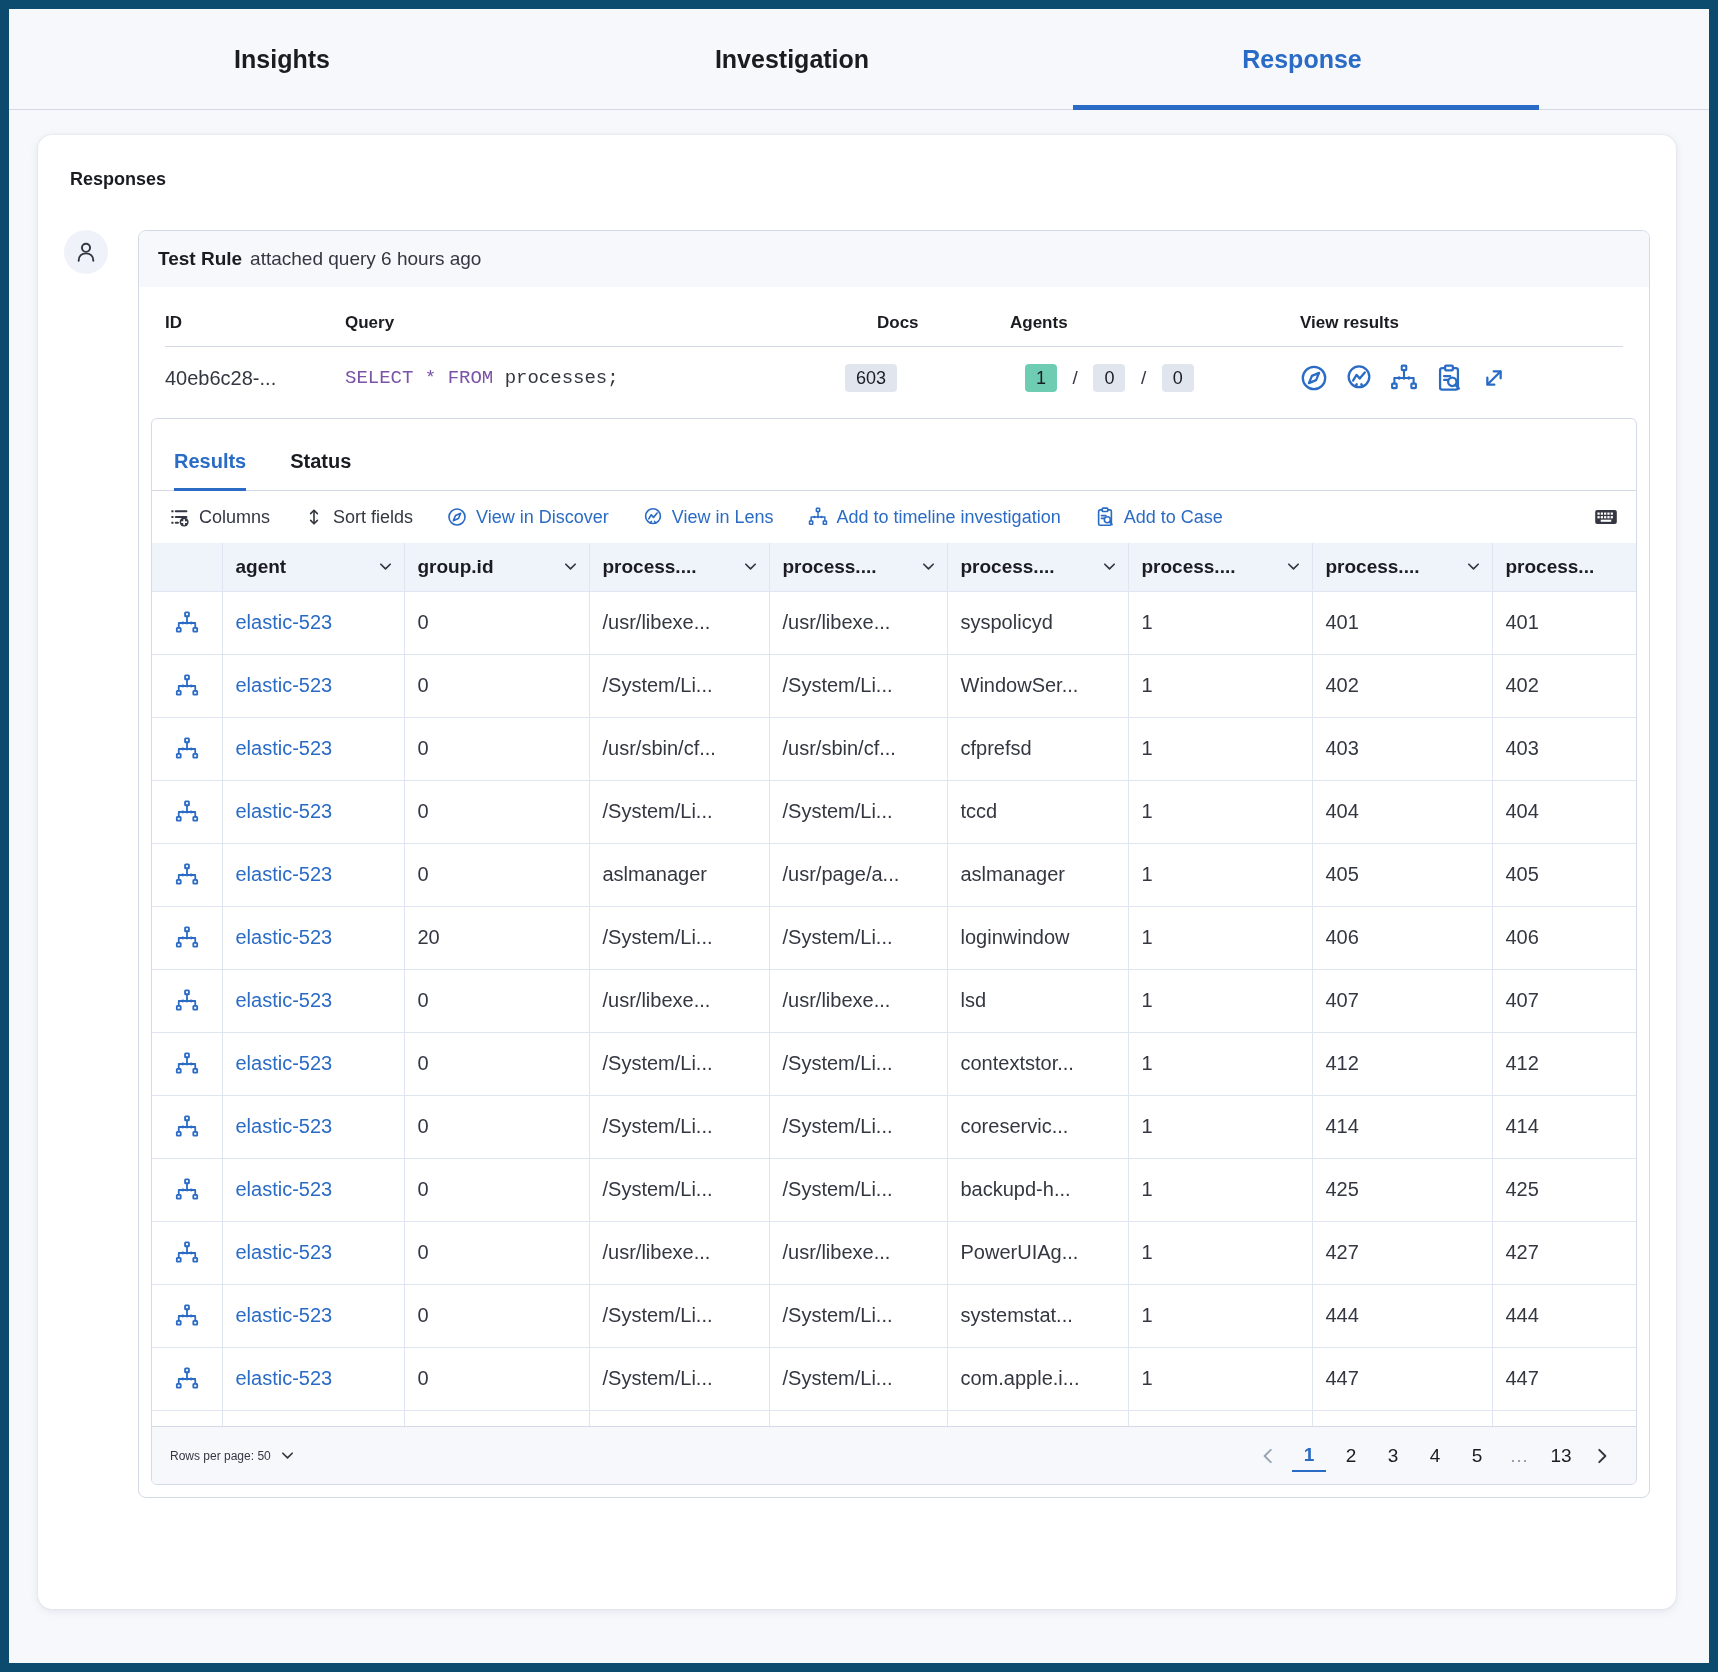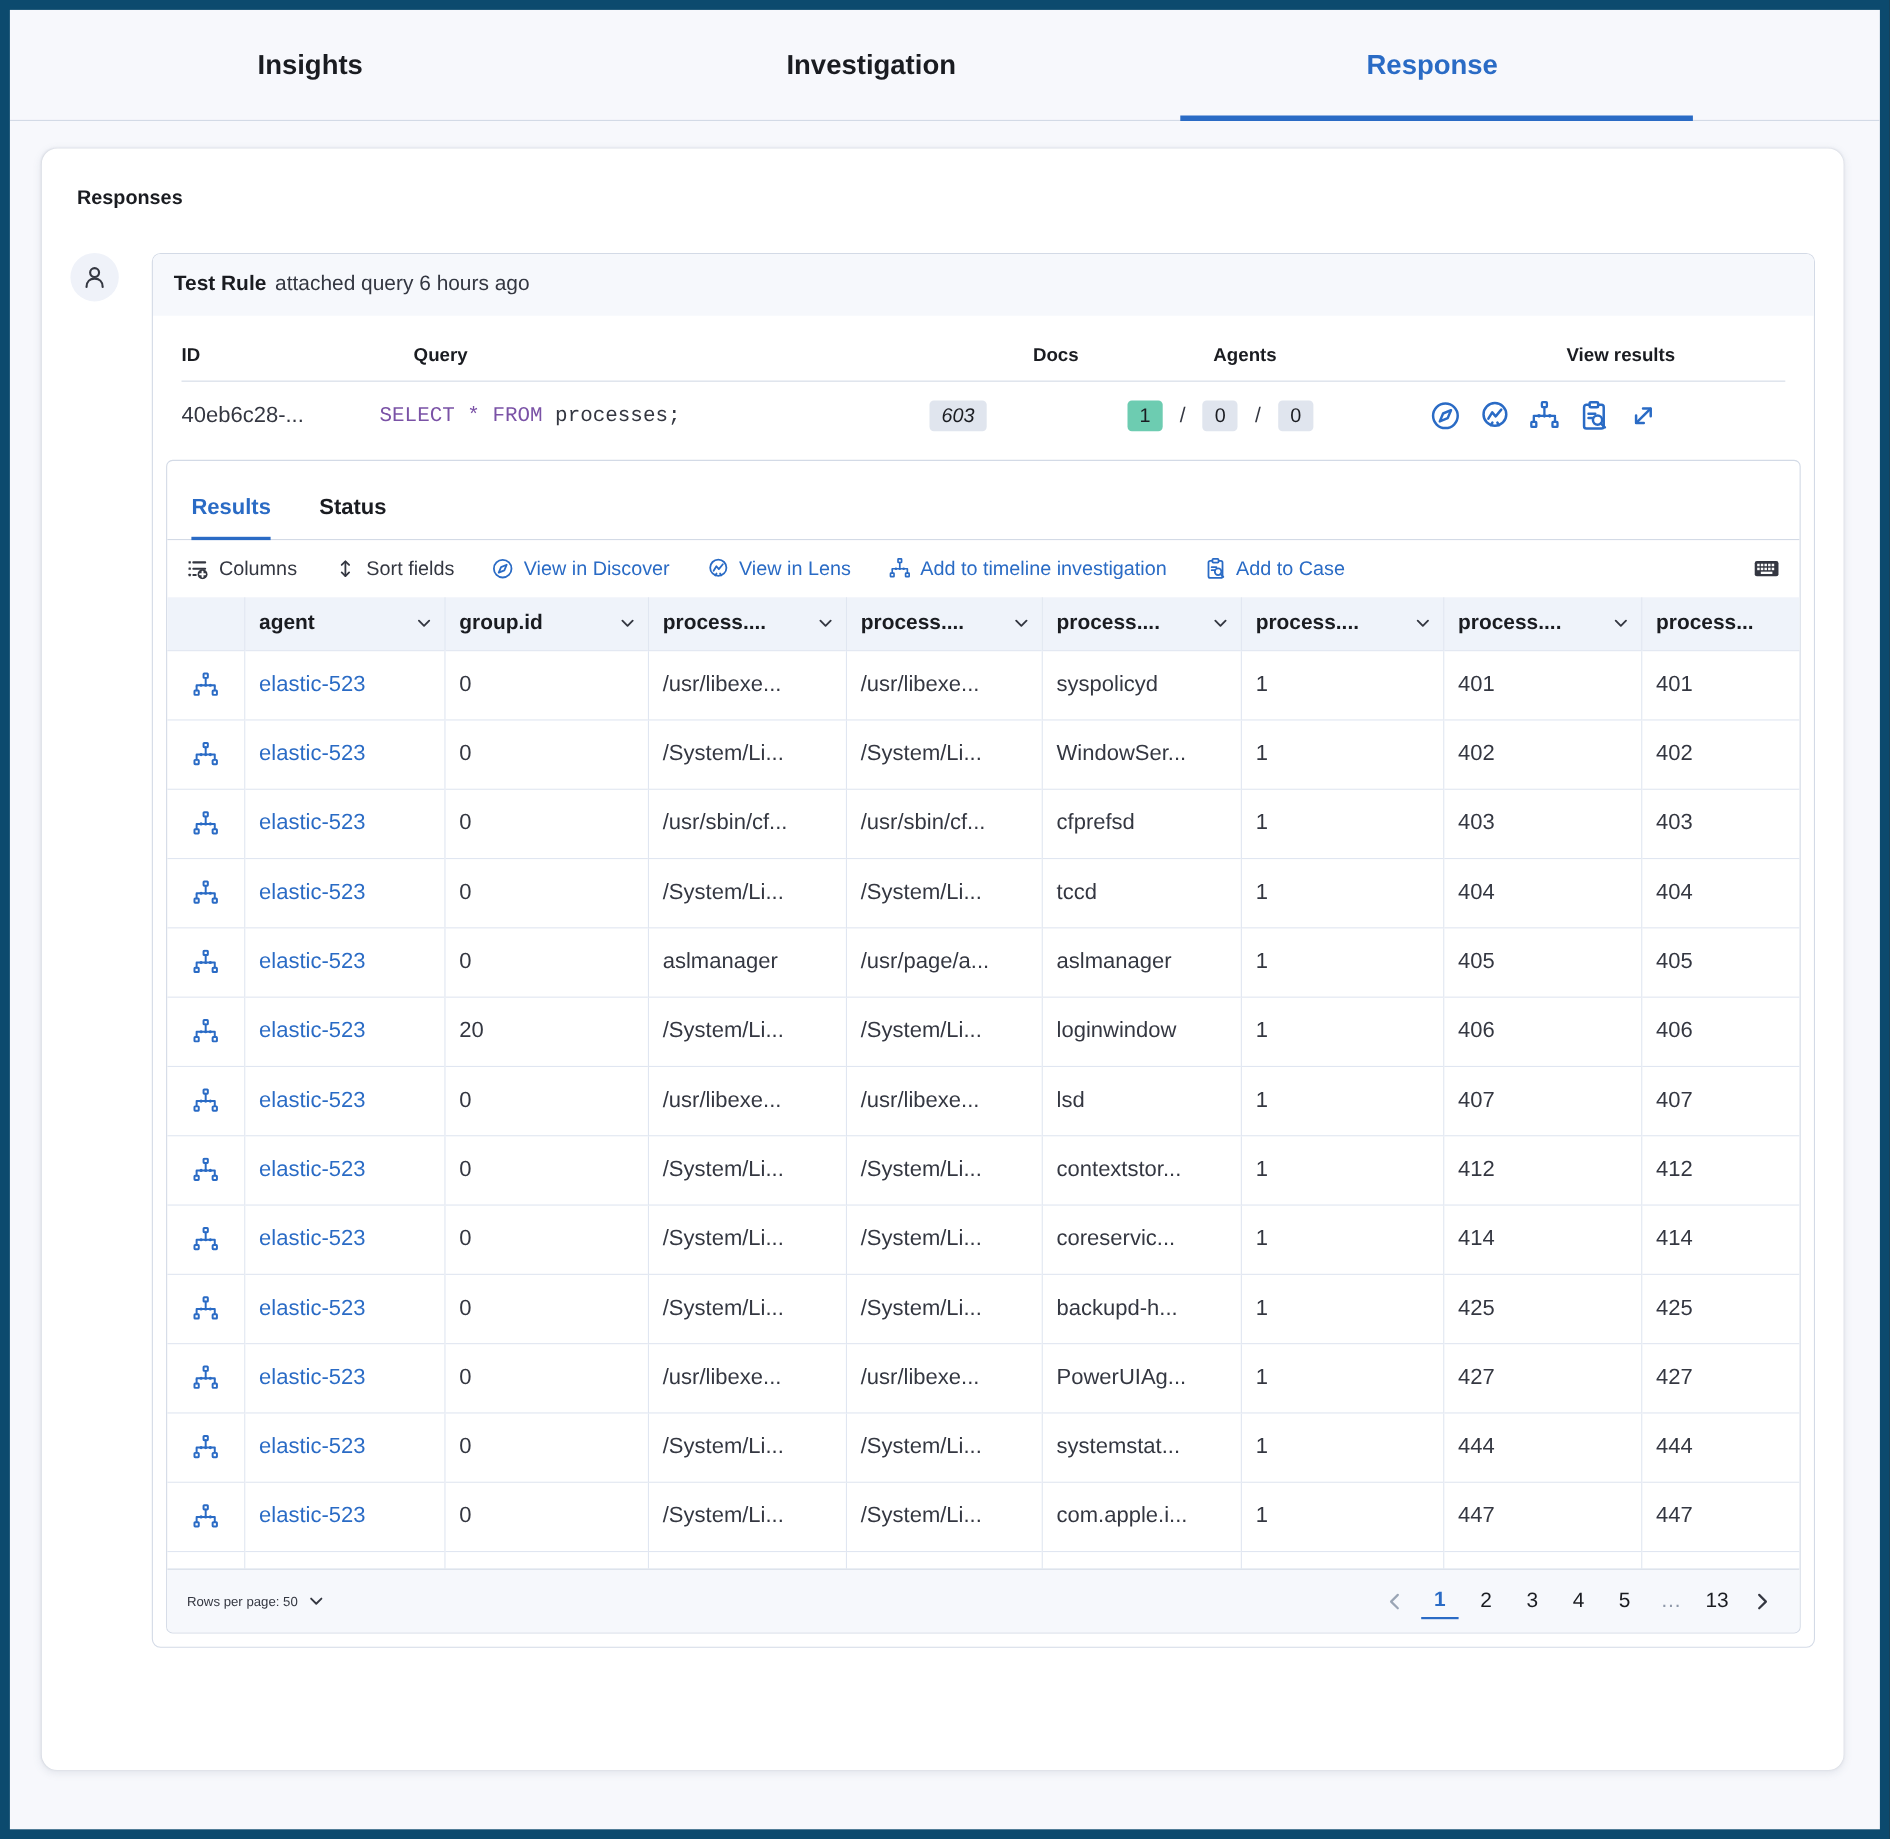--- a/index.html
+++ b/index.html
@@ -25,29 +25,29 @@
 
   .accordion { flex:1; border:1px solid #d3dae6; border-radius:8px; overflow:hidden; background:#fff; }
   .acc-header { background:#f6f8fc; height:56px; display:flex; align-items:center; padding:0 19px;
                 font-size:19px; color:#343741; cursor:pointer; }
   .acc-header .rule { font-weight:700; color:#1a1c21; margin-right:8px; }
   .acc-body { padding:12px 12px 12px; }
 
   
   .summary { padding:0 14px; }
   .s-head, .s-row { display:flex; align-items:center; }
-  .s-head { font-size:17px; font-weight:700; color:#1a1c21; padding:14px 0 13px; border-bottom:1px solid #d3dae6;gap:31px; }
+  .s-head { font-size:17px; font-weight:700; color:#1a1c21; padding:14px 0 13px; border-bottom:1px solid #d3dae6; }
   .s-row { padding:17px 0 19px; font-size:20px; color:#343741; }
   .c-id { width:180px; flex:none; }
   .c-query { width:492px; flex:none; }
   .c-docs { width:173px; flex:none; }
   .c-agents { width:277px; flex:none; }
   .c-view { flex:1; }
   .s-head .c-docs { padding-left:40px; }
-  .s-row .c-docs { padding-left:8px;font-style:italic; }
+  .s-row .c-docs { padding-left:8px; }
   .s-row .c-agents { padding-left:15px; }
   .s-head .c-view { padding-left:13px; }
   .s-row .c-view { padding-left:13px; display:flex; align-items:center; gap:17px; }
   .code { font-family:Liberation Mono, monospace; font-size:19px; color:#343741; }
   .kw { color:#7a52a6; }
   .badge { display:inline-block; background:#e0e5ee; color:#1a1c21; border-radius:4px;
            padding:2px 11px; font-size:18px; line-height:24px; }
   .badge.ok { background:#6dccb1; }
   .slash { margin:0 10px; color:#343741; font-size:19px; }
   .iconbtn { color:#2a6bc5; display:inline-flex; cursor:pointer; }

